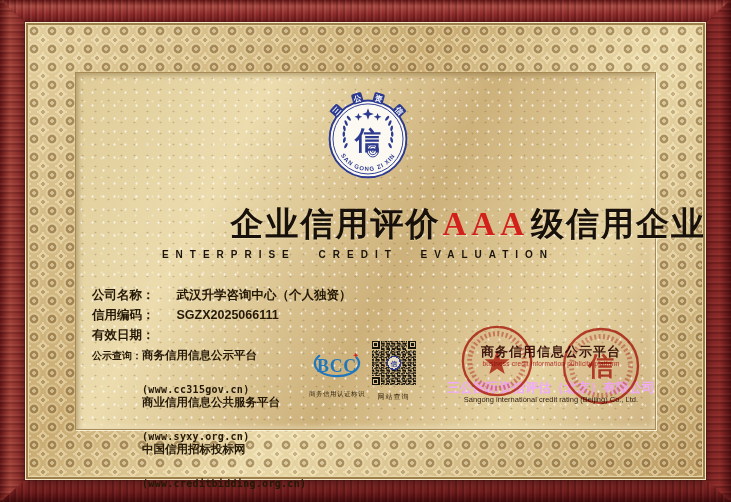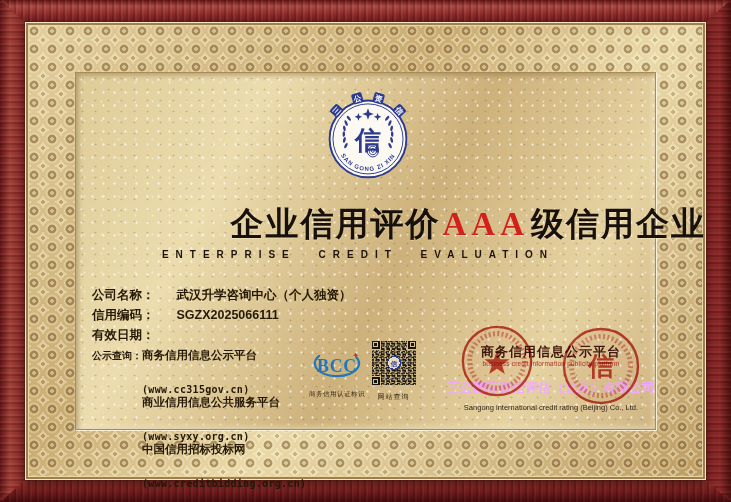--- a/index.html
+++ b/index.html
@@ -84,21 +84,21 @@
   .query .pname{font-size:11.5px;font-weight:700;line-height:13.5px;white-space:nowrap;}
   .query .purl{font-family:"DejaVu Sans Mono",monospace;font-size:10px;font-weight:700;line-height:13.5px;letter-spacing:.3px;white-space:nowrap;margin-top:20px;}
   .bcc{position:absolute;left:301px;top:349px;width:72px;text-align:center;}
   .bcc .cap{font-size:6.5px;color:#3a2a12;margin-top:3px;letter-spacing:.5px;white-space:nowrap;}
   .qr{position:absolute;left:370px;top:341px;width:47px;text-align:center;}
   .qr .cap{font-size:7px;color:#3a2a12;margin-top:3px;letter-spacing:1px;white-space:nowrap;}
   .issuer{position:absolute;left:438px;top:345px;width:226px;text-align:center;}
   .issuer .l1{position:relative;z-index:1;font-size:13px;font-weight:700;letter-spacing:1px;color:#40180e;line-height:14px;white-space:nowrap;}
   .issuer .l1en{position:relative;z-index:1;font-size:6.5px;color:#b5342a;line-height:8px;margin-top:1px;letter-spacing:.2px;white-space:nowrap;}
   .issuer .l2{position:relative;z-index:1;font-size:13px;font-weight:700;color:#f0abfc;line-height:15px;margin-top:12px;white-space:nowrap;}
-  .issuer .l2en{position:relative;z-index:1;font-size:7.5px;color:#332417;line-height:9px;margin-top:8px;white-space:nowrap;}
+  .issuer .l2en{position:relative;z-index:1;font-size:7.5px;color:#332417;line-height:9px;margin-top:0;white-space:nowrap;}
   .seal{position:absolute;z-index:2;mix-blend-mode:multiply;opacity:.9;}
   .seal.left{left:20px;top:-23px;}
   .seal.right{left:121px;top:-21px;}
 </style>
 </head>
 <body>
 
 <div class="photo">
   <div class="frame">
     <div class="fstrip f-top"></div>

